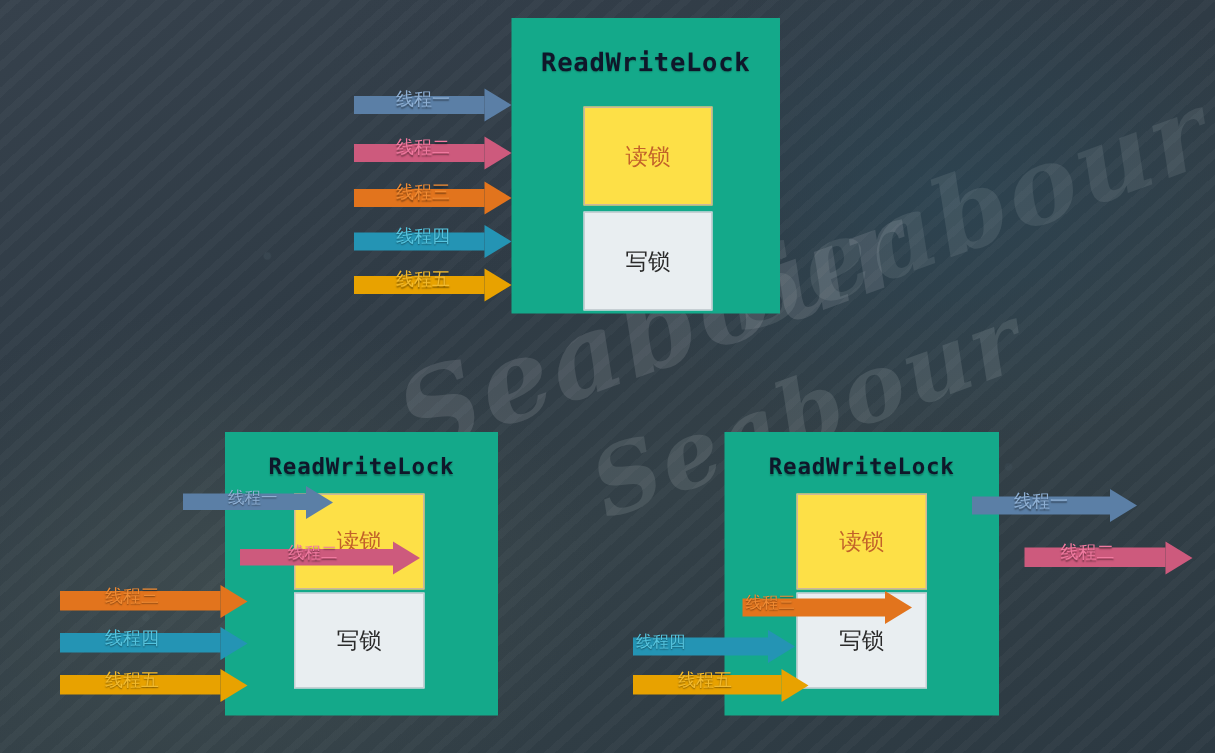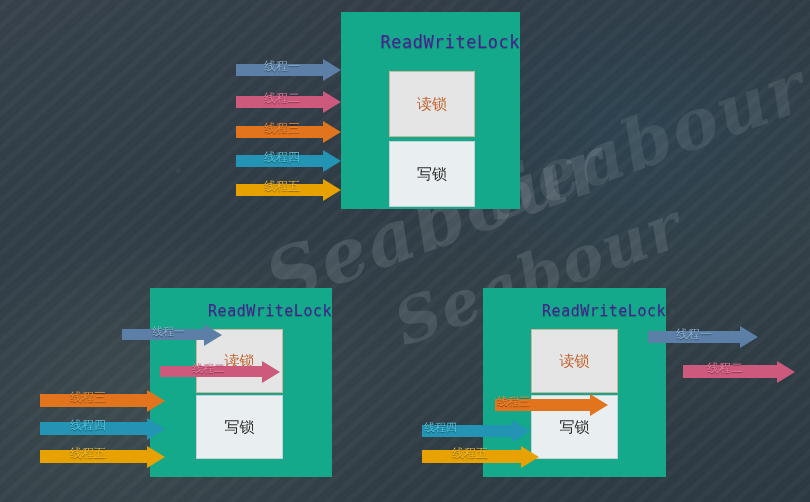--- a/index.html
+++ b/index.html
@@ -48,30 +48,30 @@
     letter-spacing:2px;
   }
   .wm-a{left:258px;top:178px;font-size:74px;transform:rotate(-20deg);}
   .wm-b{left:476px;top:100px;font-size:70px;transform:rotate(-20deg);color:rgba(228,235,240,0.10);}
   .wm-c{left:388px;top:238px;font-size:62px;transform:rotate(-20deg);color:rgba(228,235,240,0.12);}
 
   
   .panel{position:absolute;background:#14a98a;}
   .panel-title{
     position:absolute;left:0;right:0;top:0;
-    text-align:right;color:#4c1d95;
+    text-align:center;color:#0f172a;
     font-family:"DejaVu Sans Mono","Liberation Mono",monospace;
-    font-weight:400;letter-spacing:.5px;
+    font-weight:700;letter-spacing:.5px;
     text-shadow:0 1px 1px rgba(0,0,0,.25);
   }
   .lockbox{
     position:absolute;display:flex;align-items:center;justify-content:center;
   }
   .lockbox span{display:block;}
-  .read-box{background:#e5e5e5;border:1px solid #cdb79c;}
+  .read-box{background:#fde047;border:1px solid #cdb79c;}
   .read-box span{color:#c2622a;}
   .write-box{background:#e9eef1;border:1px solid #c6cfd4;}
   .write-box span{color:#2a2a2a;}
 
   
   .arrow{position:absolute;}
   .arrow .shaft{position:absolute;left:0;top:0;height:100%;}
   .arrow .head{
     position:absolute;top:50%;width:0;height:0;
     border-top:11px solid transparent;border-bottom:11px solid transparent;

